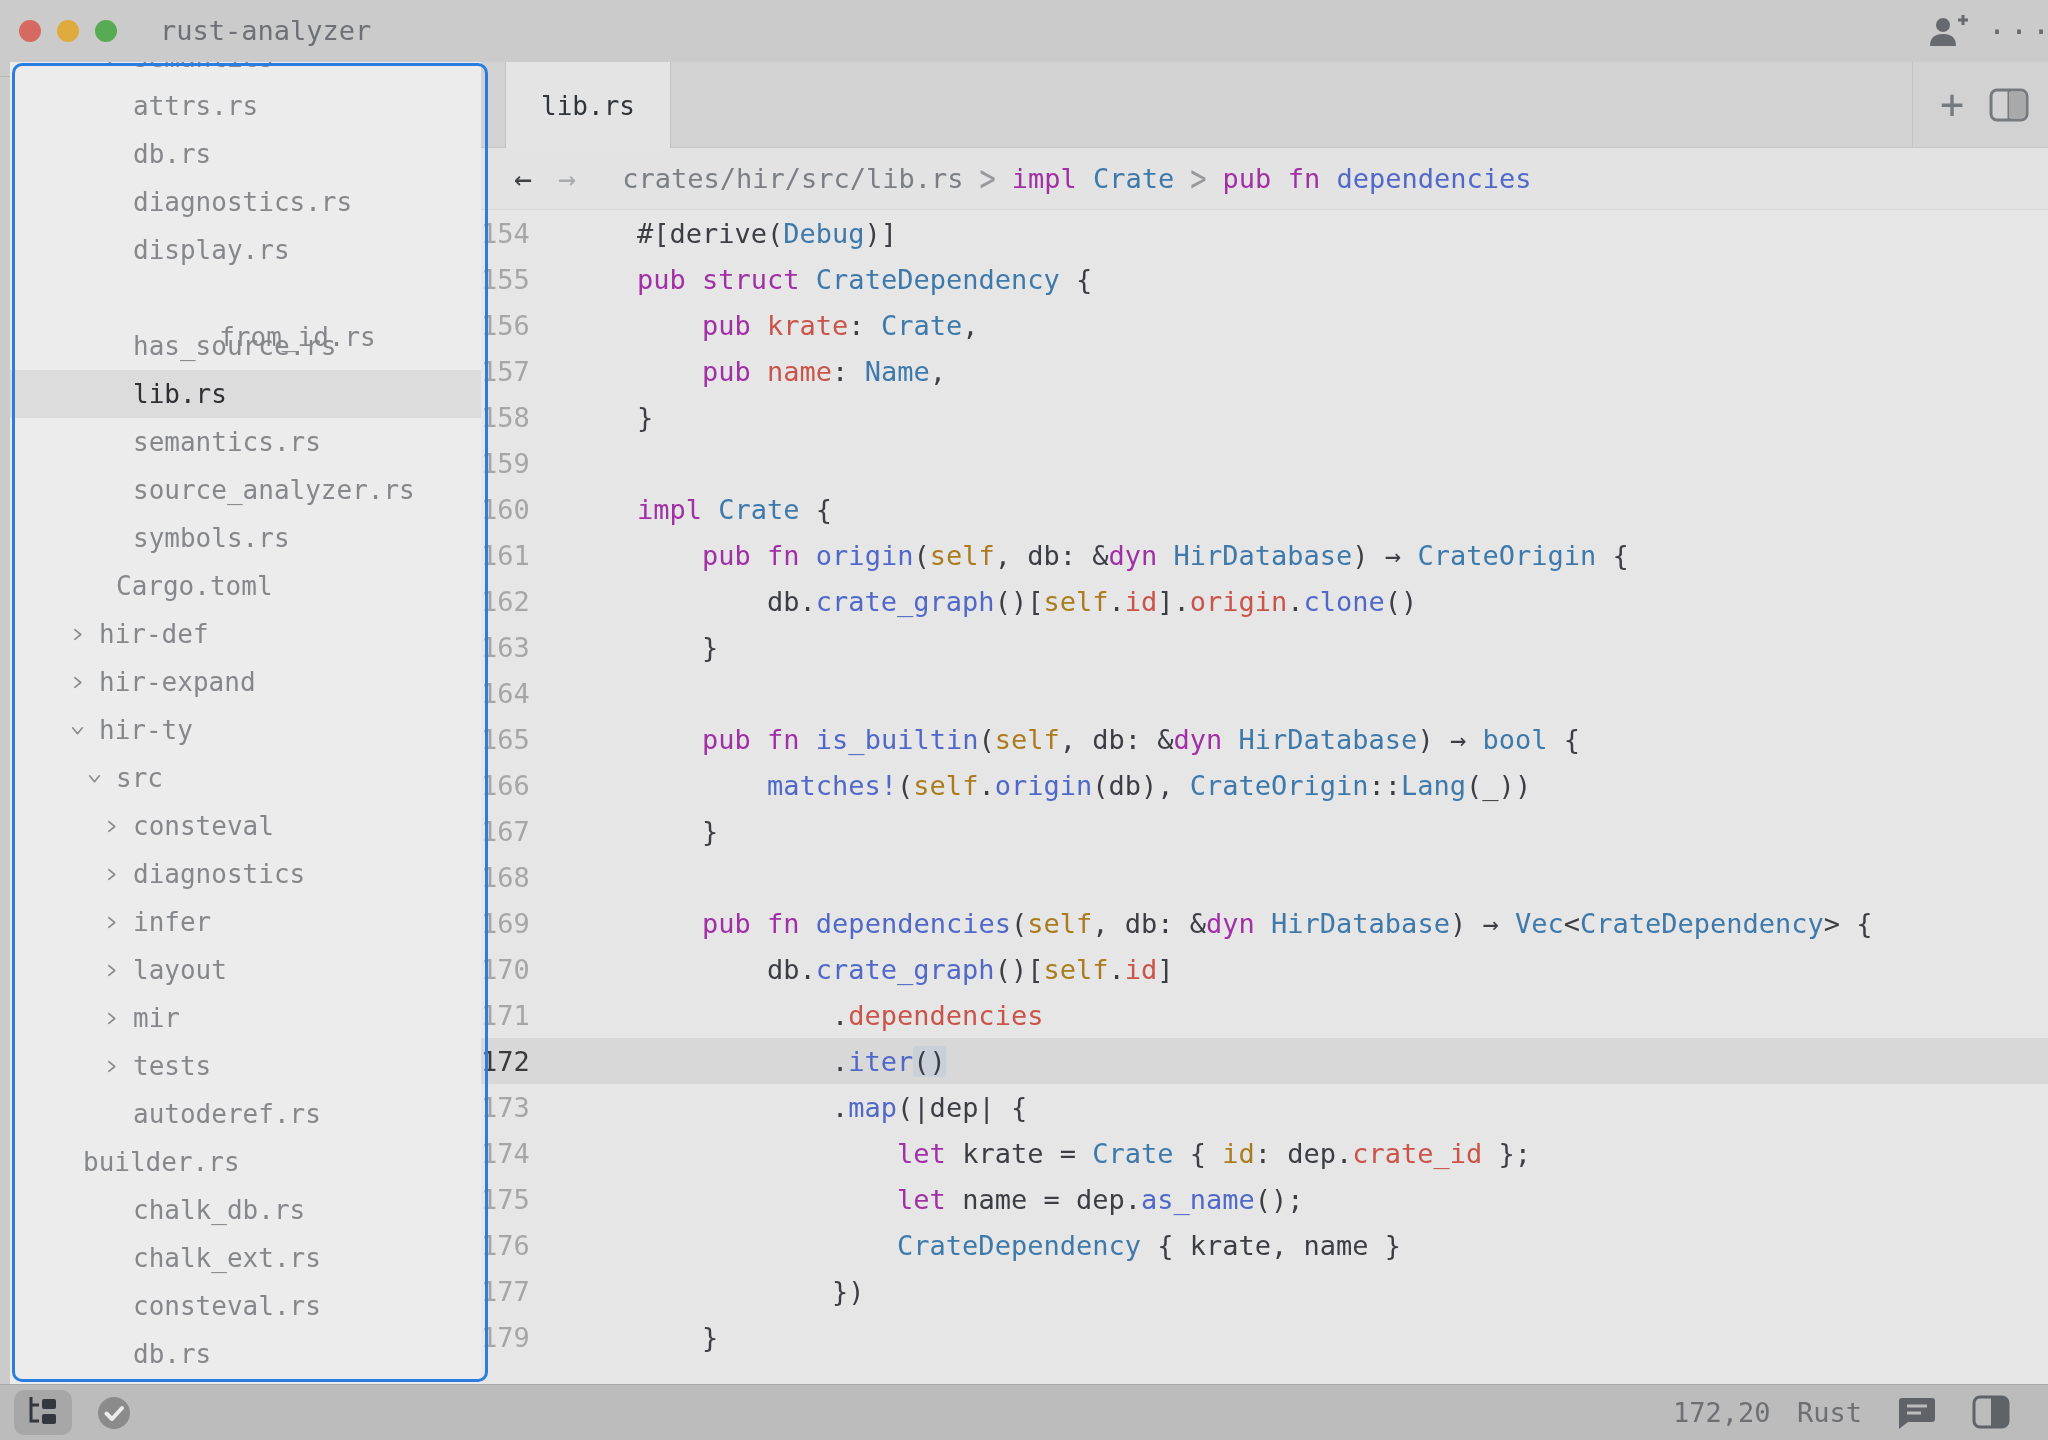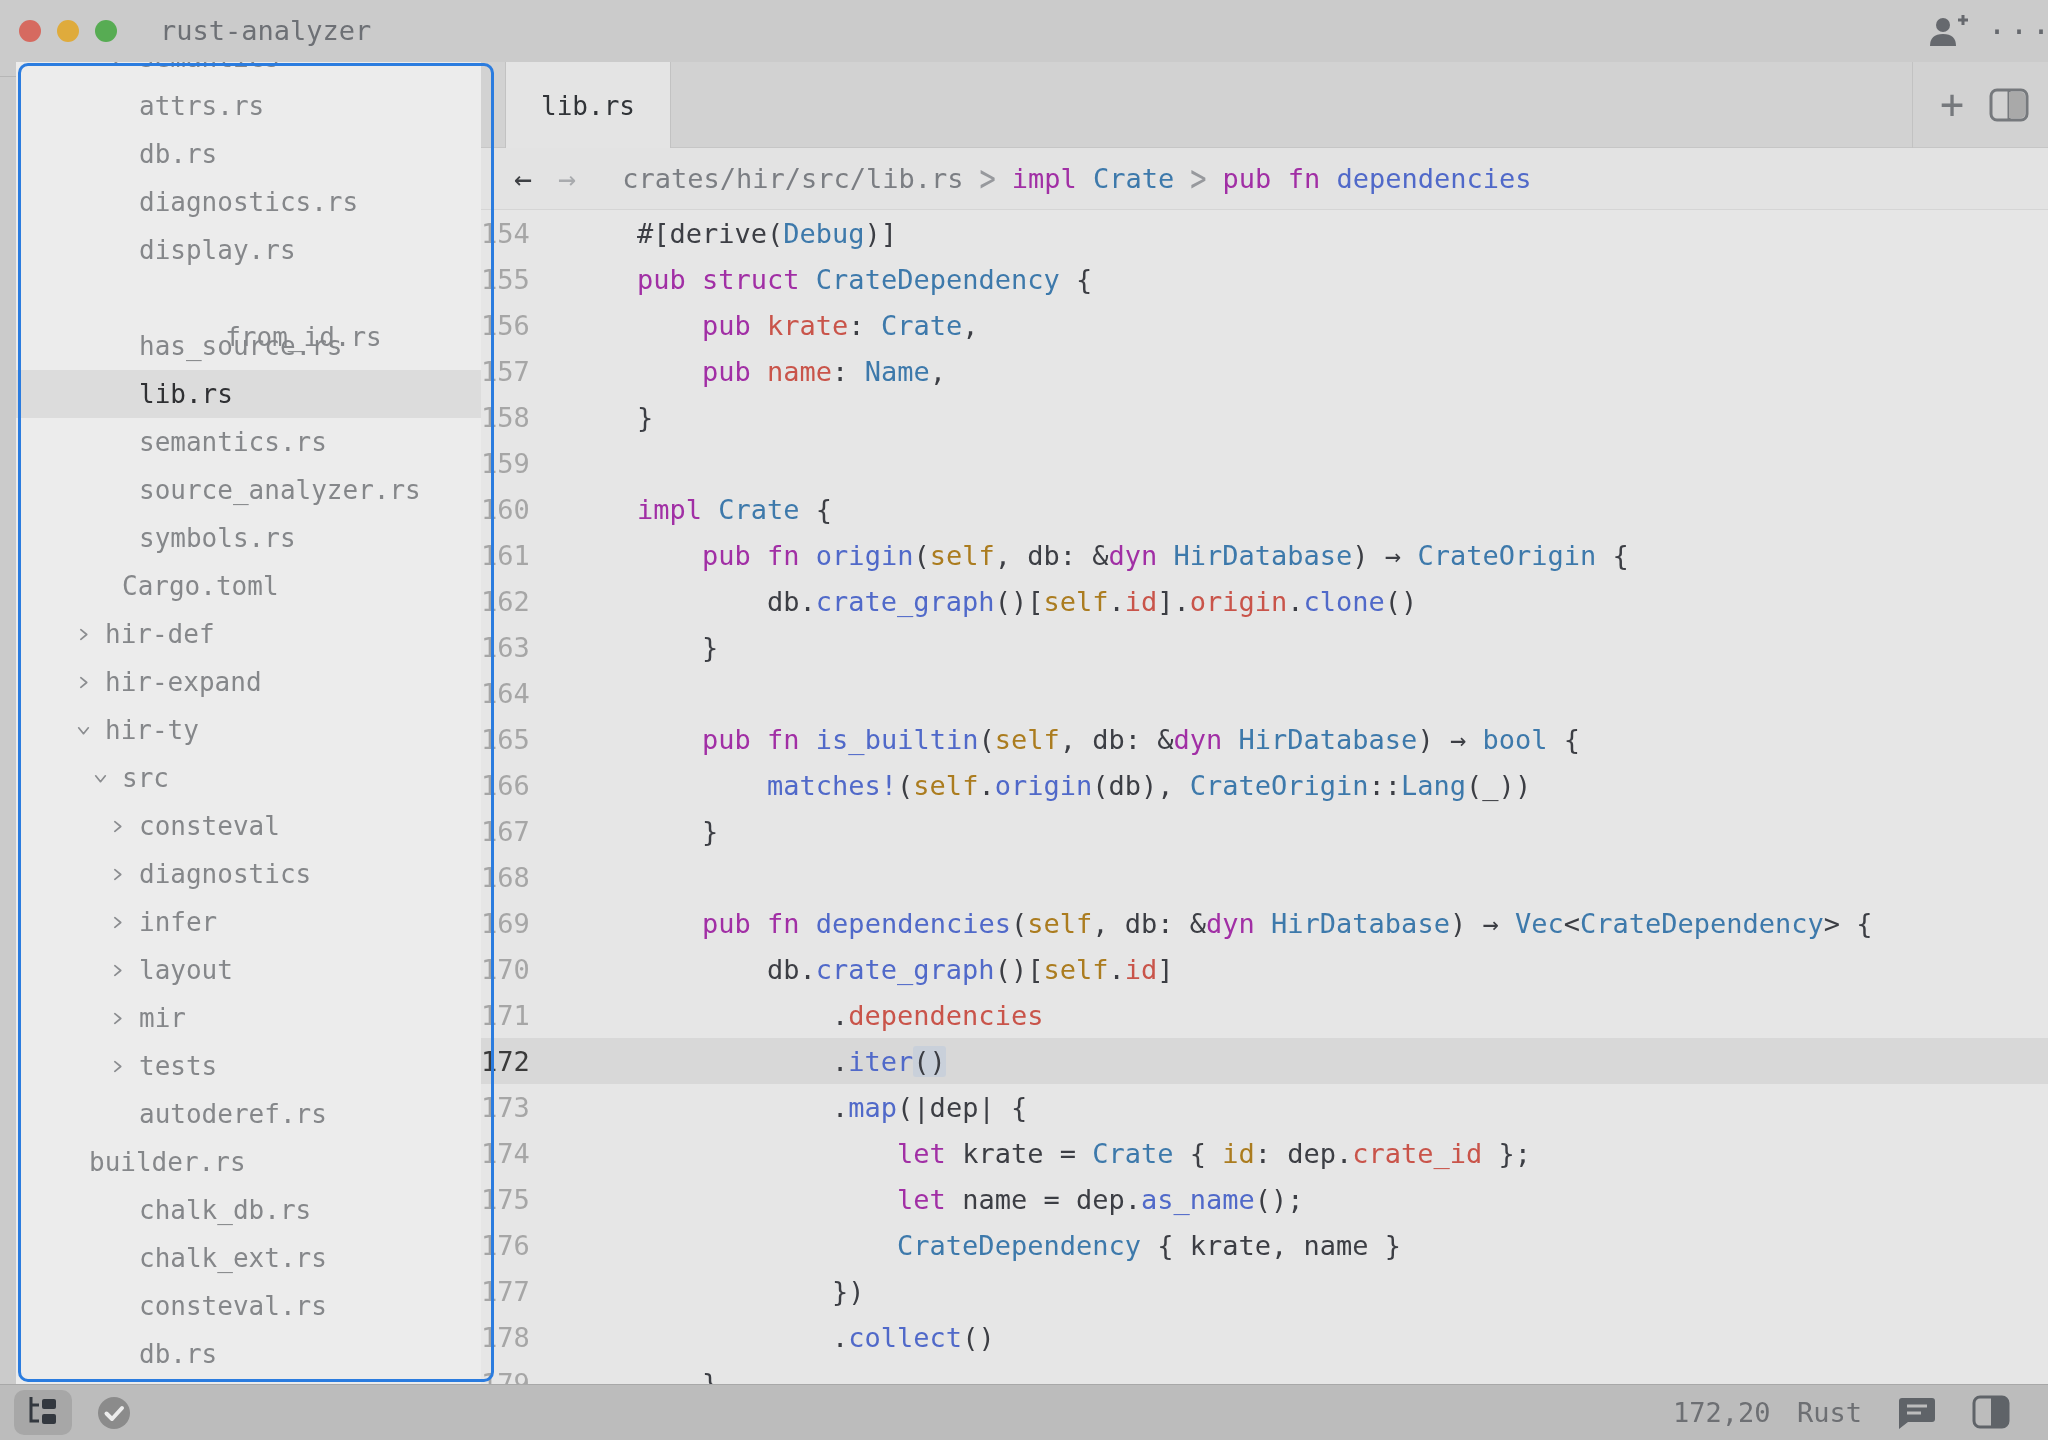--- a/index.html
+++ b/index.html
@@ -10,21 +10,21 @@
     border-bottom:1px solid #b6b6b6;}
   .tl{position:absolute;top:20px;width:22px;height:22px;border-radius:50%;}
   #tl-close{left:19px;background:#d66a60;}
   #tl-min{left:57px;background:#dfab3c;}
   #tl-max{left:95px;background:#57ac53;}
   #win-title{position:absolute;left:160px;top:0;line-height:62px;font-size:27px;color:#6d7075;}
   #collab-btn{position:absolute;left:1925px;top:12px;width:52px;height:40px;color:#66696e;}
   #overflow-btn{position:absolute;left:1988px;top:12px;width:48px;height:40px;color:#66696e;
     font-size:30px;letter-spacing:4px;line-height:40px;text-align:center;}
   
-  #sidebar{position:absolute;left:16px;top:62px;width:481px;height:1322px;background:#ececec;overflow:hidden;}
+  #sidebar{position:absolute;left:10px;top:62px;width:481px;height:1322px;background:#ececec;overflow:hidden;}
   #sidebar-focus-ring{position:absolute;left:2px;top:1px;width:476px;height:1319px;
     border:3px solid #2b7cdf;border-radius:10px;pointer-events:none;z-index:5;}
   #tree{margin-top:-28px;}
   .row{height:48px;display:flex;align-items:center;font-size:26px;color:#85878a;white-space:nowrap;}
   .row.selected{background:#dcdcdc;color:#2f3033;}
   .chev{width:29px;height:48px;display:inline-flex;align-items:center;color:#8b8d90;flex:none;}
   .chev svg{display:block;}
   .chev.open svg{transform:rotate(90deg);}
   
   #tabbar{position:absolute;left:481px;top:62px;width:1567px;height:86px;background:#d2d2d2;
@@ -307,21 +307,20 @@
       <div class="line"><span class="ln">168</span><span class="codetxt"></span></div>
       <div class="line"><span class="ln">169</span><span class="codetxt"><span class="tok-pl">    </span><span class="tok-kw">pub</span><span class="tok-pl"> </span><span class="tok-kw">fn</span><span class="tok-pl"> </span><span class="tok-fn">dependencies</span><span class="tok-pl">(</span><span class="tok-sf">self</span><span class="tok-pl">, db: &amp;</span><span class="tok-kw">dyn</span><span class="tok-pl"> </span><span class="tok-ty">HirDatabase</span><span class="tok-pl">) → </span><span class="tok-ty">Vec</span><span class="tok-pl">&lt;</span><span class="tok-ty">CrateDependency</span><span class="tok-pl">&gt; {</span></span></div>
       <div class="line"><span class="ln">170</span><span class="codetxt"><span class="tok-pl">        db.</span><span class="tok-fn">crate_graph</span><span class="tok-pl">()[</span><span class="tok-sf">self</span><span class="tok-pl">.</span><span class="tok-fd">id</span><span class="tok-pl">]</span></span></div>
       <div class="line"><span class="ln">171</span><span class="codetxt"><span class="tok-pl">            .</span><span class="tok-fd">dependencies</span></span></div>
       <div class="line active"><span class="ln">172</span><span class="codetxt"><span class="tok-pl">            .</span><span class="tok-fn">iter</span><span class="tok-cur">()</span></span></div>
       <div class="line"><span class="ln">173</span><span class="codetxt"><span class="tok-pl">            .</span><span class="tok-fn">map</span><span class="tok-pl">(|dep| {</span></span></div>
       <div class="line"><span class="ln">174</span><span class="codetxt"><span class="tok-pl">                </span><span class="tok-kw">let</span><span class="tok-pl"> krate = </span><span class="tok-ty">Crate</span><span class="tok-pl"> { </span><span class="tok-sf">id</span><span class="tok-pl">: dep.</span><span class="tok-fd">crate_id</span><span class="tok-pl"> };</span></span></div>
       <div class="line"><span class="ln">175</span><span class="codetxt"><span class="tok-pl">                </span><span class="tok-kw">let</span><span class="tok-pl"> name = dep.</span><span class="tok-fn">as_name</span><span class="tok-pl">();</span></span></div>
       <div class="line"><span class="ln">176</span><span class="codetxt"><span class="tok-pl">                </span><span class="tok-ty">CrateDependency</span><span class="tok-pl"> { krate, name }</span></span></div>
       <div class="line"><span class="ln">177</span><span class="codetxt"><span class="tok-pl">            })</span></span></div>
-      <div class="line"><span class="ln">178</span><span class="codetxt"><span class="tok-pl">            .</span><span class="tok-fn">collect</span><span class="tok-pl">()</span></span></div>
       <div class="line"><span class="ln">179</span><span class="codetxt"><span class="tok-pl">    }</span></span></div>
     </div>
 </div>
 
 <div id="statusbar">
   <div id="project-panel-btn">
     <span>
       <svg width="34" height="30" viewBox="0 0 34 30">
         <path d="M5 2 v24 h8" stroke="currentColor" stroke-width="3" fill="none"></path>
         <path d="M5 10 h8" stroke="currentColor" stroke-width="3" fill="none"></path>

